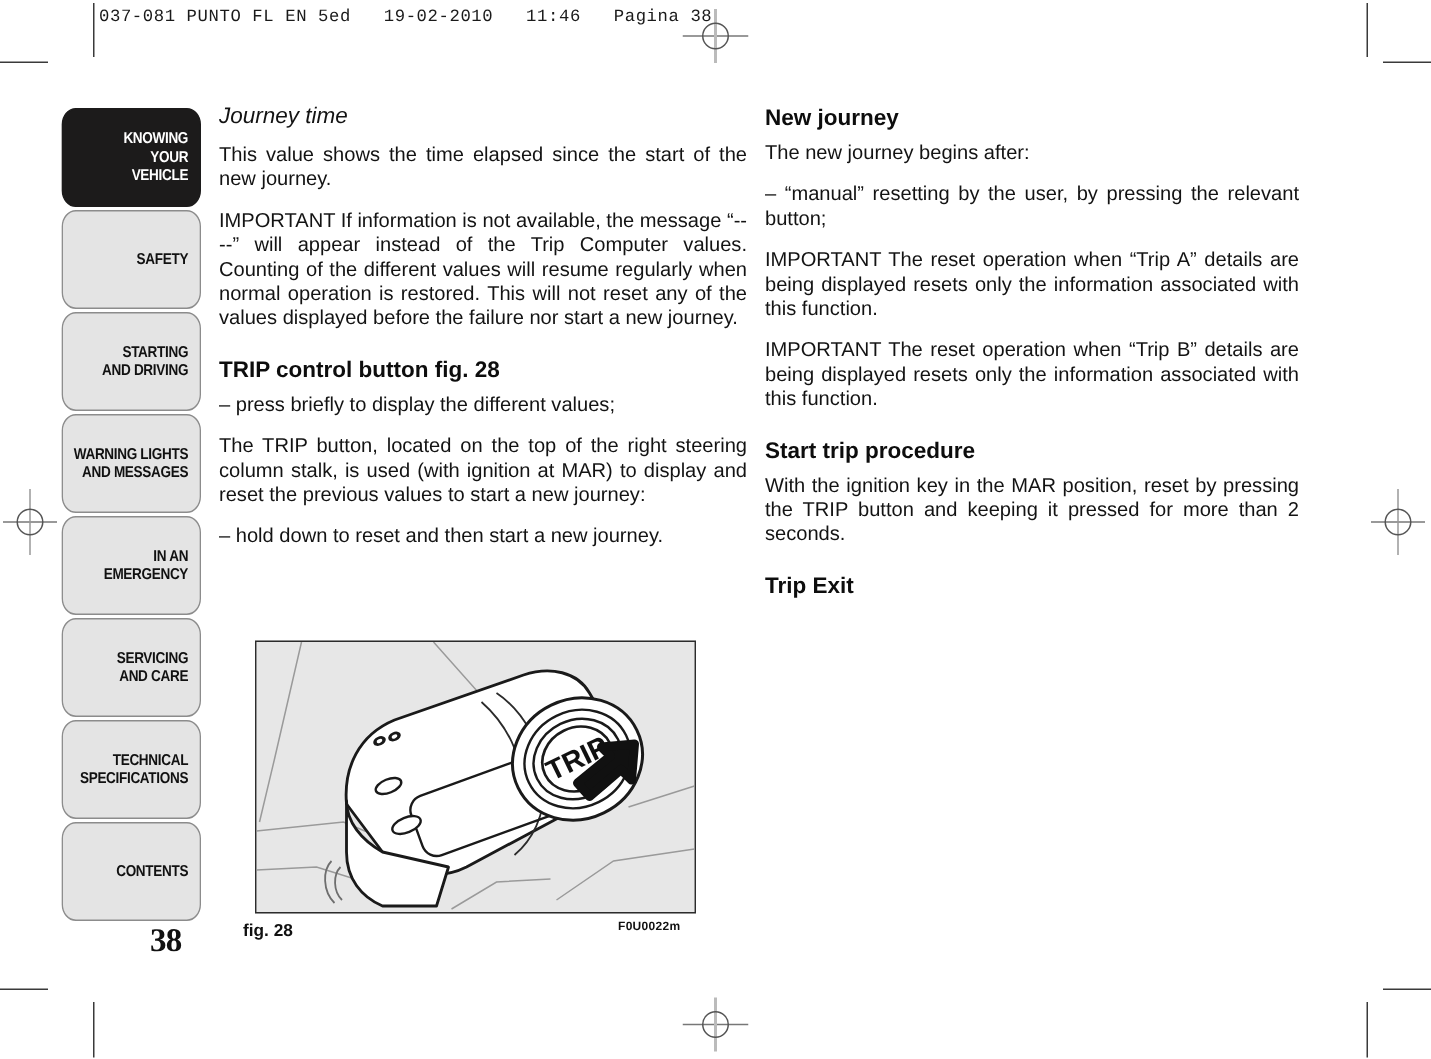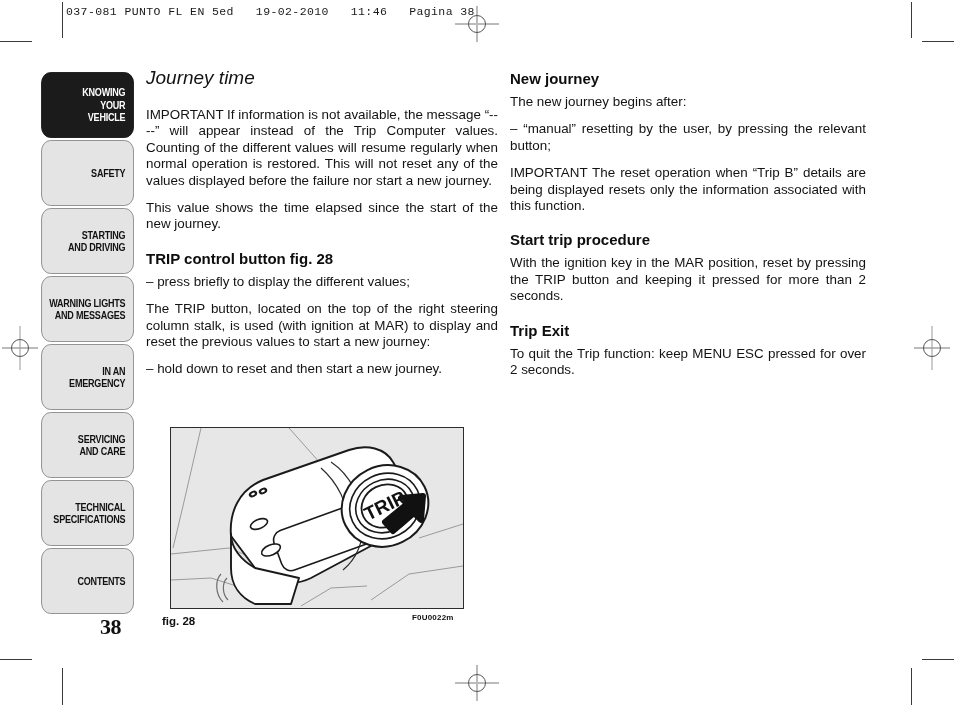--- a/index.html
+++ b/index.html
@@ -116,24 +116,24 @@
   .col {
     position: absolute;
     top: 70px;
     width: 352px;
     color: #131313;
   }
   .col-left  { left: 146px; }
   .col-right { left: 510px; width: 356px; }
 
   .h-italic {
-    font-size: 19px;
+    font-size: 15px;
     font-style: italic;
     line-height: 16px;
-    margin: 0 0 21px 0;
+    margin: 0 0 9px 0;
     color: #131313;
   }
   .h-bold {
     font-size: 15px;
     font-weight: 700;
     line-height: 17px;
     margin: 0 0 7px 0;
     color: #0d0d0d;
   }
   .p {
@@ -244,40 +244,40 @@
     </div>
     <div class="tab tab-h2">
       <span>CONTENTS</span>
     </div>
   </div>
 
   <div class="page-number">38</div>
 
   <div class="col col-left">
     <div class="h-italic">Journey time</div>
+    <div class="p">This value shows the time elapsed since the start of the new journey.</div>
     <div class="p">IMPORTANT If information is not available, the message “----” will appear instead of the Trip Computer values. Counting of the different values will resume regularly when normal operation is restored. This will not reset any of the values displayed before the failure nor start a new journey.</div>
-    <div class="p">This value shows the time elapsed since the start of the new journey.</div>
     <div class="spacer-sm"></div>
     <div class="h-bold">TRIP control button fig. 28</div>
     <div class="p">– press briefly to display the different values;</div>
     <div class="p">The TRIP button, located on the top of the right steering column stalk, is used (with ignition at MAR) to display and reset the previous values to start a new journey:</div>
     <div class="p last">– hold down to reset and then start a new journey.</div>
   </div>
 
   <div class="col col-right">
     <div class="h-bold">New journey</div>
     <div class="p">The new journey begins after:</div>
     <div class="p">– “manual” resetting by the user, by pressing the relevant button;</div>
+    <div class="p">IMPORTANT The reset operation when “Trip A” details are being displayed resets only the information associated with this function.</div>
     <div class="p">IMPORTANT The reset operation when “Trip B” details are being displayed resets only the information associated with this function.</div>
     <div class="spacer-sm"></div>
     <div class="h-bold">Start trip procedure</div>
     <div class="p">With the ignition key in the MAR position, reset by pressing the TRIP button and keeping it pressed for more than 2 seconds.</div>
     <div class="spacer-sm"></div>
     <div class="h-bold">Trip Exit</div>
-    <div class="p last">To quit the Trip function: keep MENU ESC pressed for over 2 seconds.</div>
   </div>
 
   <div class="figure">
     <svg width="292" height="180" viewBox="0 0 292 180">
       <rect x="0" y="0" width="292" height="180" fill="#e7e7e7"></rect>
 
       <g stroke="#9a9a9a" stroke-width="1" fill="none">
         <path d="M 30 0 L 12 78 L 2 120"></path>
         <path d="M 118 0 L 150 36 L 186 62"></path>
         <path d="M 0 126 L 58 120 L 96 136"></path>

